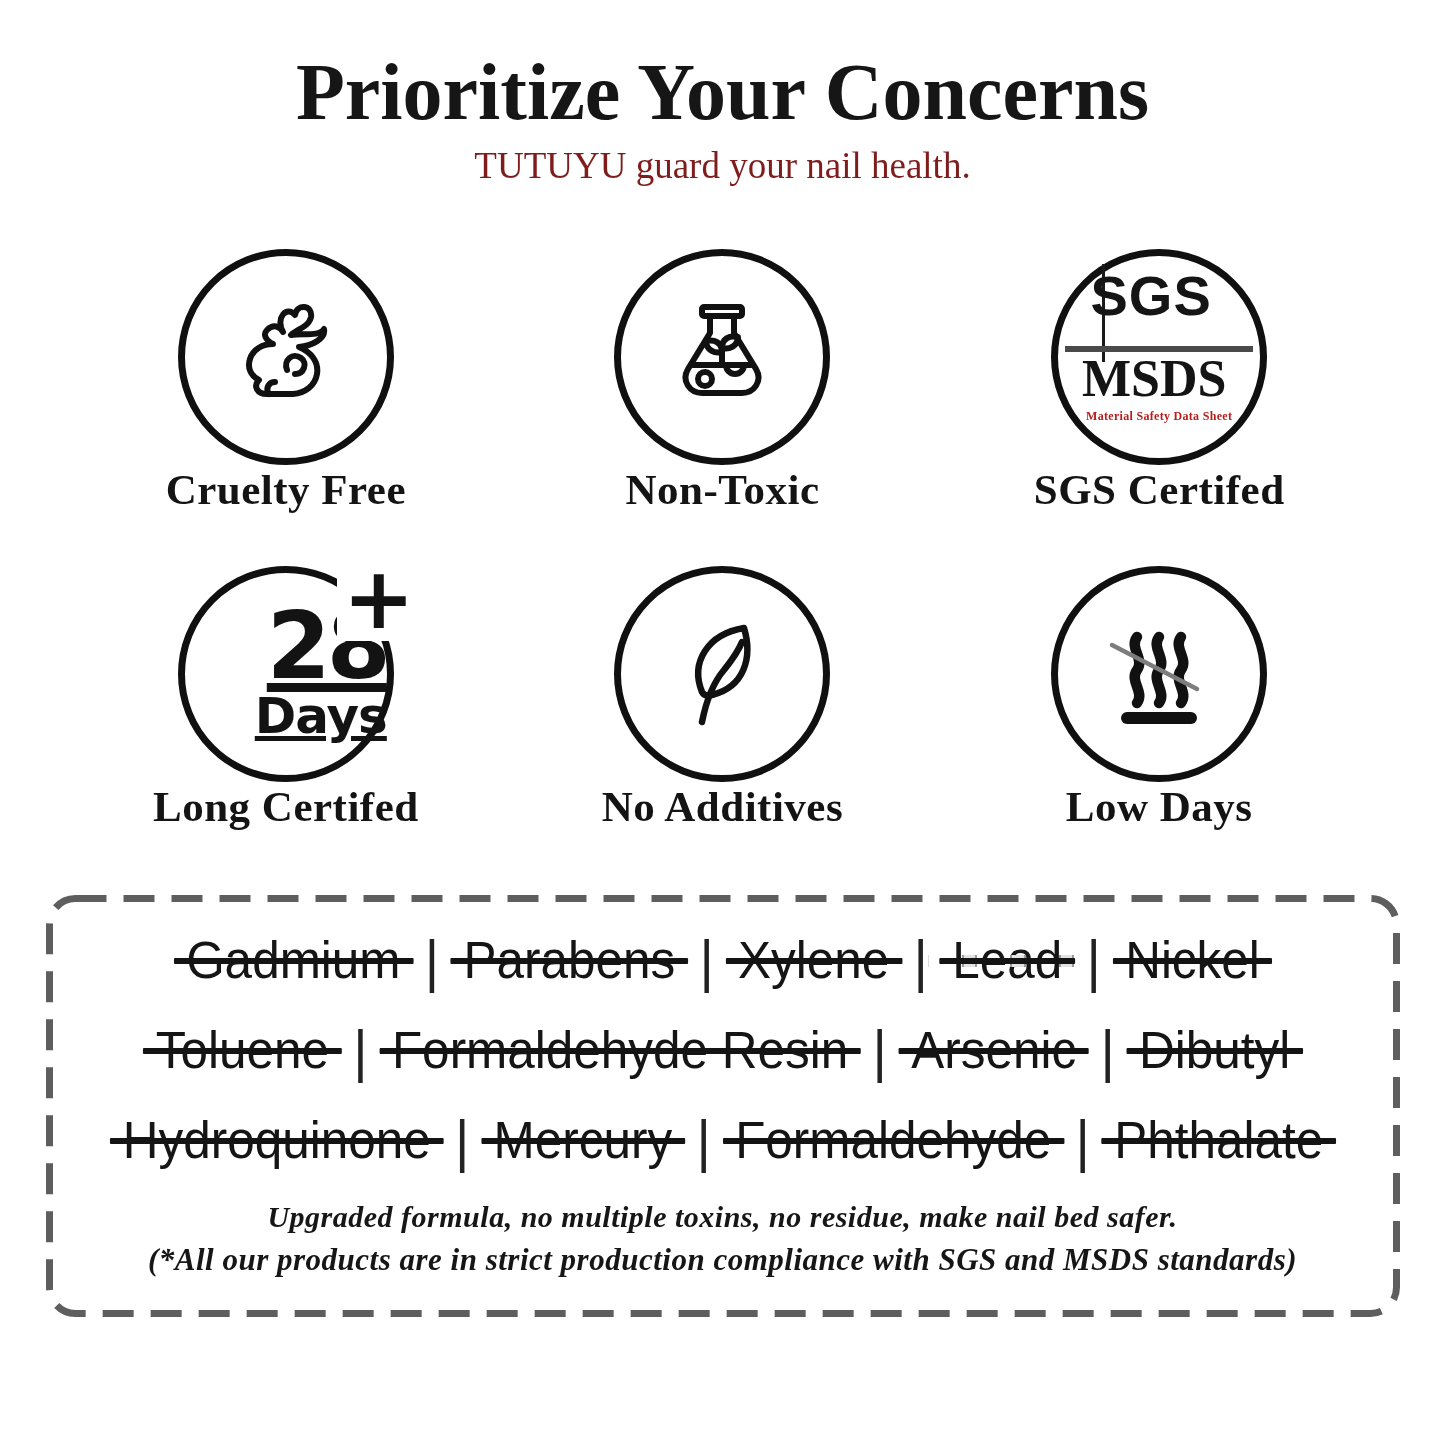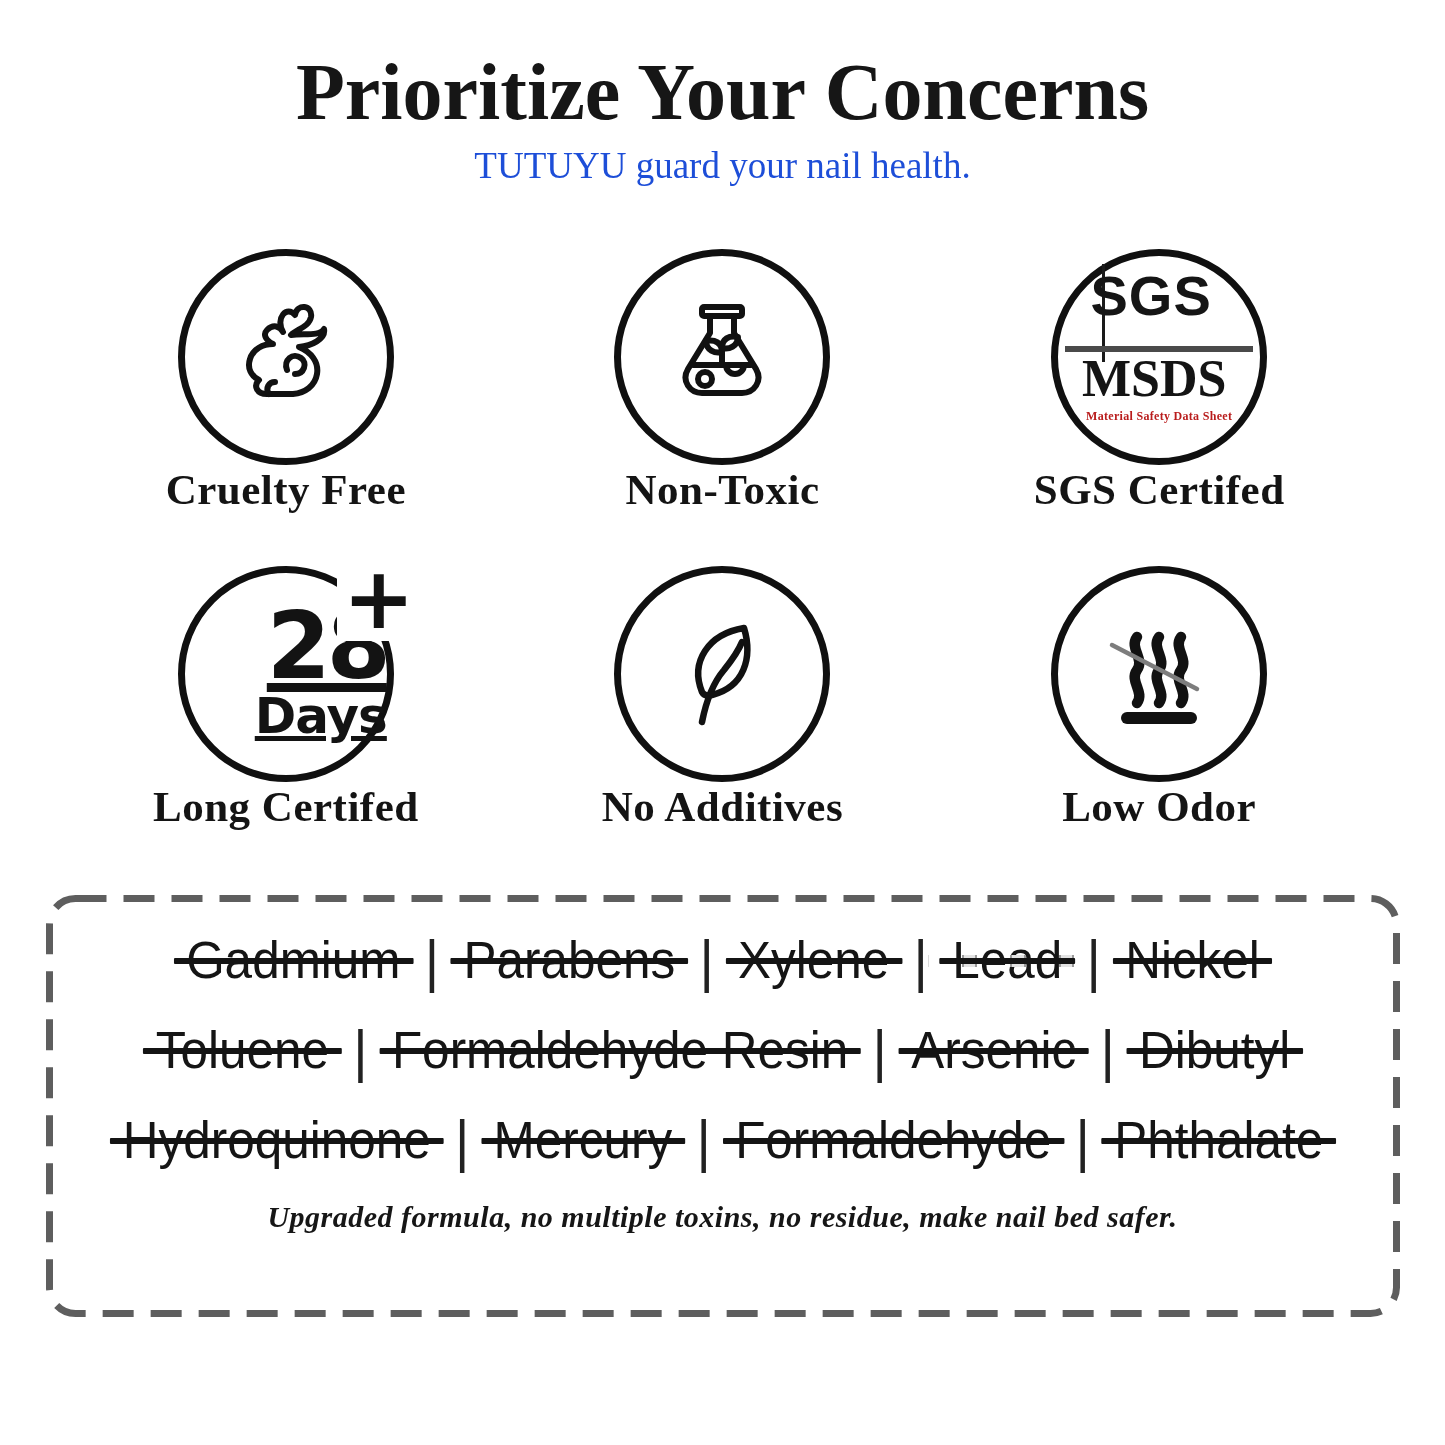--- a/index.html
+++ b/index.html
@@ -6,21 +6,21 @@
   body {
     width:1445px; height:1445px; background:#ffffff; color:#111;
     font-family:"Liberation Serif", serif; position:relative;
   }
   
   .title {
     margin:50px 0 0; text-align:center;
     font-size:80px; font-weight:700; line-height:1.05; letter-spacing:0;
     color:#161616;
   }
-  .subtitle { margin-top:10px; text-align:center; font-size:37px; color:#1d4ed8; }
+  .subtitle { margin-top:10px; text-align:center; font-size:37px; color:#7f1d1d; }
 
   
   .features {
     width:1310px; margin:62px auto 0;
     display:grid; grid-template-columns:repeat(3,1fr);
     row-gap:52px; justify-items:center;
   }
   .feature { display:flex; flex-direction:column; align-items:center; }
   .circle {
     box-sizing:border-box; width:216px; height:216px;
@@ -176,21 +176,21 @@
       <svg class="icon" width="126" height="126" viewBox="0 0 126 126">
         <g stroke="#111" stroke-width="10.5" fill="none" stroke-linecap="round">
           <path d="M41 26 C33 37 49 48 41 59 C33 70 49 81 41 92"></path>
           <path d="M63 26 C55 37 71 48 63 59 C55 70 71 81 63 92"></path>
           <path d="M85 26 C77 37 93 48 85 59 C77 70 93 81 85 92"></path>
           <path d="M31 107 H95" stroke-width="12"></path>
         </g>
         <path d="M16 34 L101 78" stroke="#7d7d7d" stroke-width="4.5" fill="none" stroke-linecap="round"></path>
       </svg>
     </div>
-    <div class="feature-label">Low Odor</div>
+    <div class="feature-label">Low Days</div>
   </div>
 </div>
 
 <div class="no-box">
   <svg class="dash-rect" width="1356" height="424" viewBox="0 0 1356 424">
     <rect x="4.5" y="4.5" width="1347" height="415" rx="26" fill="none" stroke="#5e5e5e" stroke-width="7" stroke-dasharray="31 17"></rect>
   </svg>
 
   <div class="box-content">
 
@@ -220,14 +220,15 @@
       <span class="chem">Hydroquinone</span>
       <span class="sep">|</span>
       <span class="chem">Mercury</span>
       <span class="sep">|</span>
       <span class="chem">Formaldehyde</span>
       <span class="sep">|</span>
       <span class="chem">Phthalate</span>
     </div>
 
     <div class="note1">Upgraded formula, no multiple toxins, no residue, make nail bed safer.</div>
+    <div class="note2">(*All our products are in strict production compliance with SGS and MSDS standards)</div>
   </div>
 </div>
 
 </body></html>

